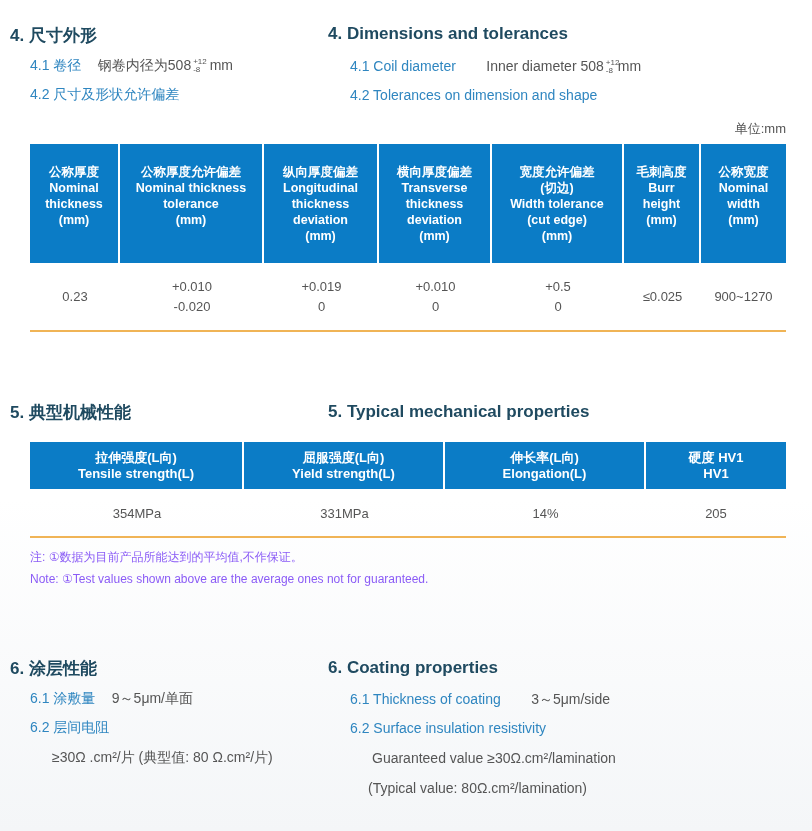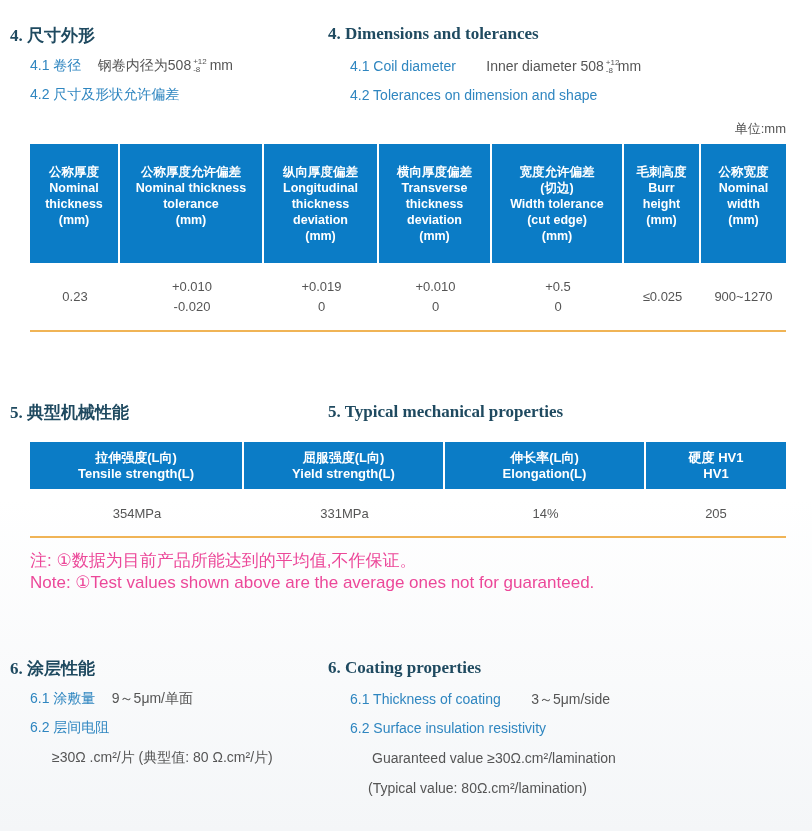--- a/index.html
+++ b/index.html
@@ -3,41 +3,41 @@
 <meta charset="utf-8">
 <style>
   html, body { margin:0; padding:0; }
   body {
     width:812px; height:831px; position:relative; overflow:hidden;
     background: linear-gradient(180deg, #ffffff 0%, #ffffff 60%, #f4f6f8 100%);
     font-family: "Liberation Sans", "DejaVu Sans", sans-serif;
     color:#555;
   }
   .abs { position:absolute; }
-  .h-title { font-size:17px; font-weight:bold; color:#1f4a60; white-space:nowrap;font-family:Liberation Serif, serif; }
+  .h-title { font-size:17px; font-weight:bold; color:#1f4a60; white-space:nowrap; }
   .sub { font-size:14px; color:#2f86c0; white-space:nowrap; }
   .val { font-size:14px; color:#555; white-space:nowrap; }
   .sup { display:inline-block; position:relative; font-size:8px; line-height:8px; vertical-align:middle; width:10px; margin:0 2px; }
   .sup span { display:block; }
   .unit { font-size:13px; color:#555; }
   .tbl-head { position:absolute; display:flex; background:#fff; }
   .th {
     background:#0b7cc6; color:#fff; font-weight:bold; font-size:12.5px;
     text-align:center; display:flex; flex-direction:column; justify-content:flex-start;
     padding-top:20px; line-height:16px; box-sizing:border-box; margin-right:2px;
   }
   .th:last-child { margin-right:0; }
   .th span { display:block; }
   .tbl-row { position:absolute; display:flex; }
   .td { text-align:center; font-size:13px; color:#555; line-height:20px; display:flex; flex-direction:column; justify-content:center; }
   .td span { display:block; }
   .orange-line { position:absolute; height:2px; background:#f0b456; }
   .th2 { background:#0b7cc6; color:#fff; font-weight:bold; font-size:13px; text-align:center; line-height:16px; display:flex; flex-direction:column; justify-content:center; margin-right:2px; box-sizing:border-box; }
   .th2:last-child { margin-right:0; }
-  .note { font-size:17px; color:#ec4899; white-space:nowrap; }
+  .note { font-size:12px; color:#8b5cf6; white-space:nowrap; }
 </style>
 </head>
 <body>
 
 <div class="abs h-title" style="left:10px;top:24px;">4. 尺寸外形</div>
 <div class="abs h-title" style="left:328px;top:24px;">4. Dimensions and tolerances</div>
 
 <div class="abs" style="left:30px;top:56px;">
   <span class="sub">4.1 卷径</span>
   <span class="val" style="margin-left:12px;">钢卷内径为508</span><span class="sup"><span>+12</span><span>-8</span></span>

